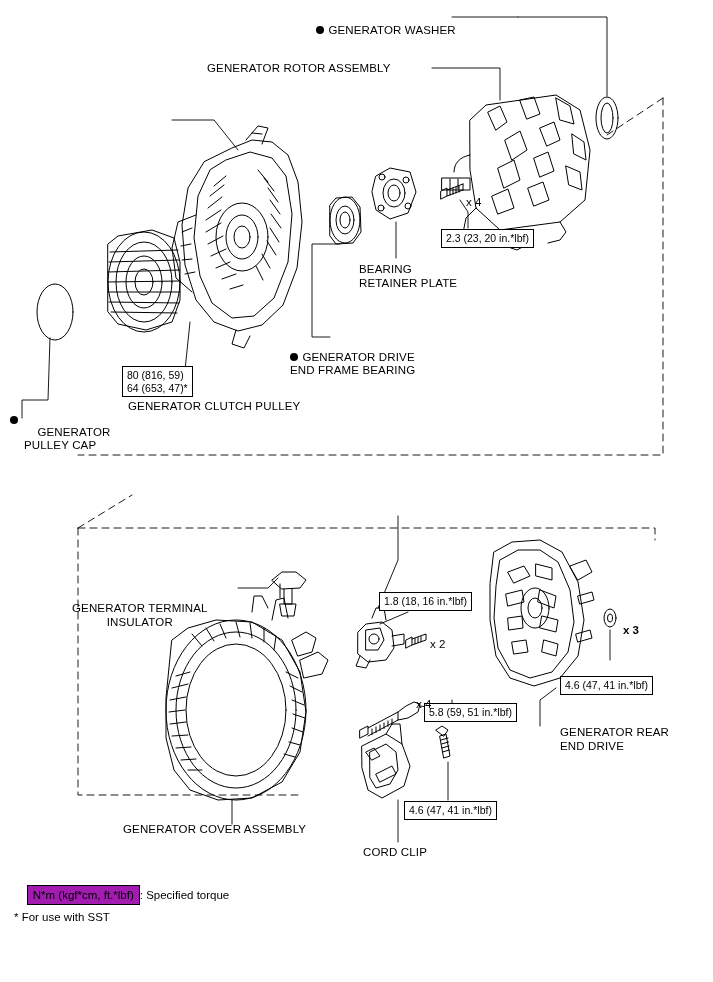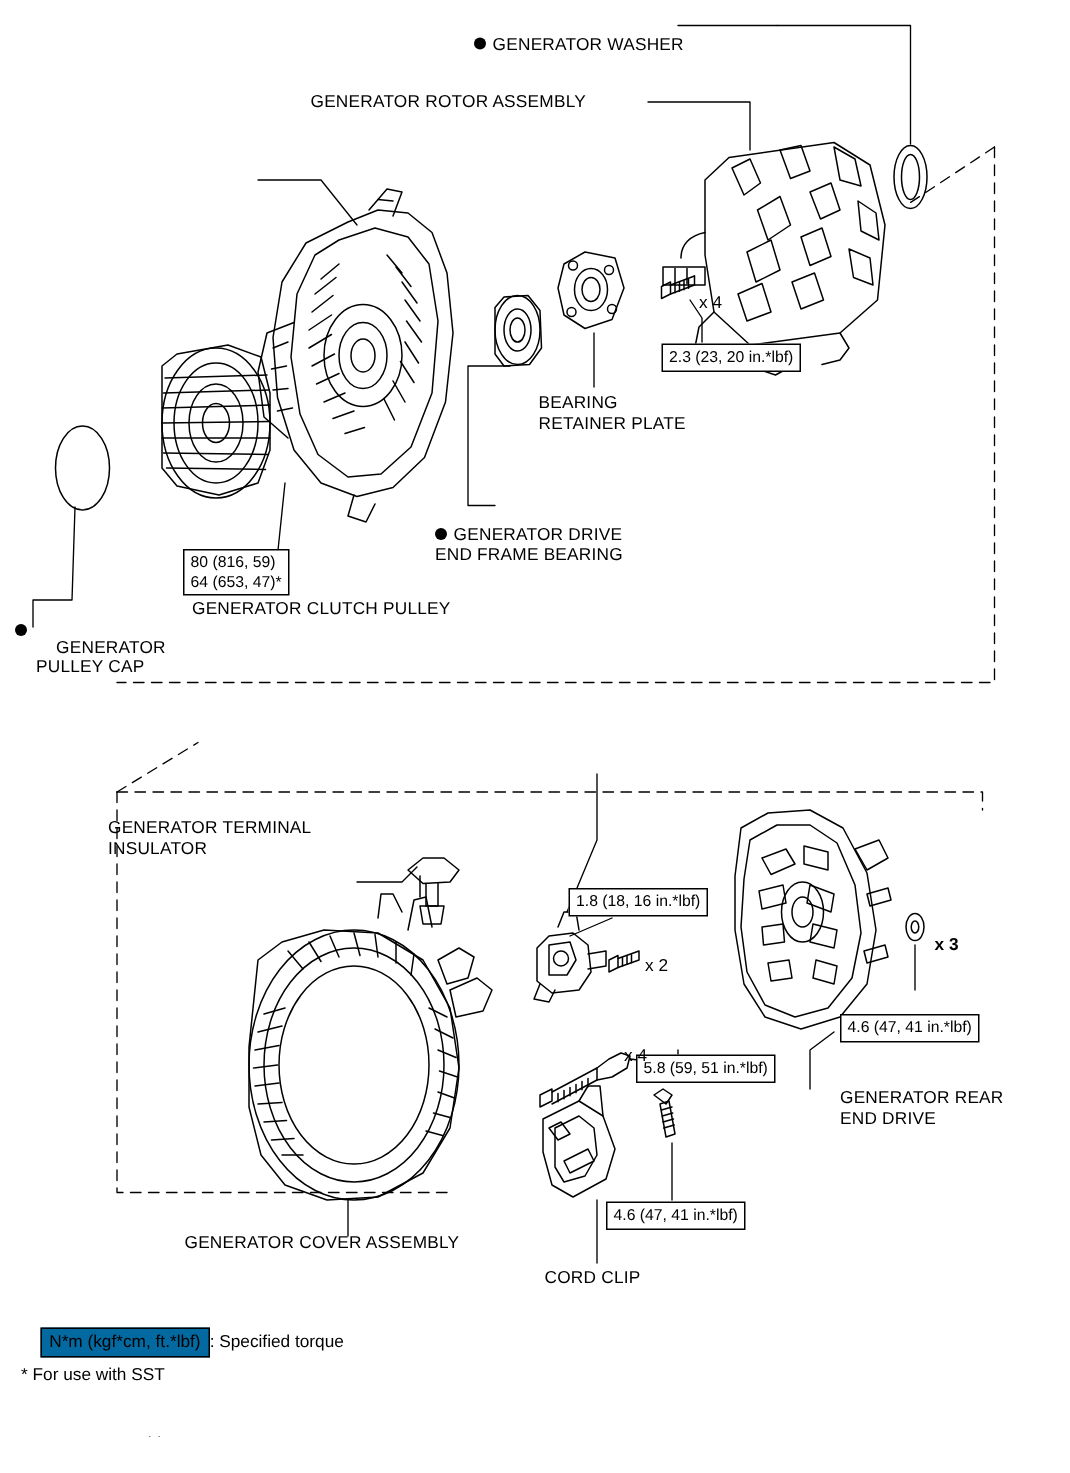--- a/index.html
+++ b/index.html
@@ -56,21 +56,21 @@
   .legend {
     position: absolute;
     font-size: 11.5px;
     line-height: 14px;
     white-space: pre;
   }
   .legend-box {
     border: 1px solid #000;
     padding: 2px 5px;
     display: inline-block;
-    background: #0369a1;
+    background: #a21caf;
   }
   .corner-mark {
     position: absolute;
     font-size: 9px;
     color: #000;
   }
   .qty {
     position: absolute;
     font-size: 11.5px;
     white-space: pre;
@@ -328,21 +328,21 @@
   </div>
 
   <div class="lbl" style="left:128px; top:400px;">GENERATOR CLUTCH PULLEY</div>
 
   <div class="lbl" style="left:24px; top:412px;">
     <span class="bullet" style="position:absolute; left:-14px; top:4px;"></span><span>GENERATOR
 PULLEY CAP</span>
   </div>
 
 
-  <div class="lbl" style="left:72px; top:546px;">GENERATOR TERMINAL
+  <div class="lbl" style="left:72px; top:602px;text-align:center;">GENERATOR TERMINAL
 INSULATOR</div>
 
   <div class="lbl" style="left:560px; top:726px;">GENERATOR REAR
 END DRIVE</div>
 
   <div class="lbl" style="left:123px; top:823px;">GENERATOR COVER ASSEMBLY</div>
 
   <div class="lbl" style="left:363px; top:846px;">CORD CLIP</div>
 
   <div class="torque" style="left:441px; top:229px;">2.3 (23, 20 in.*lbf)</div>

